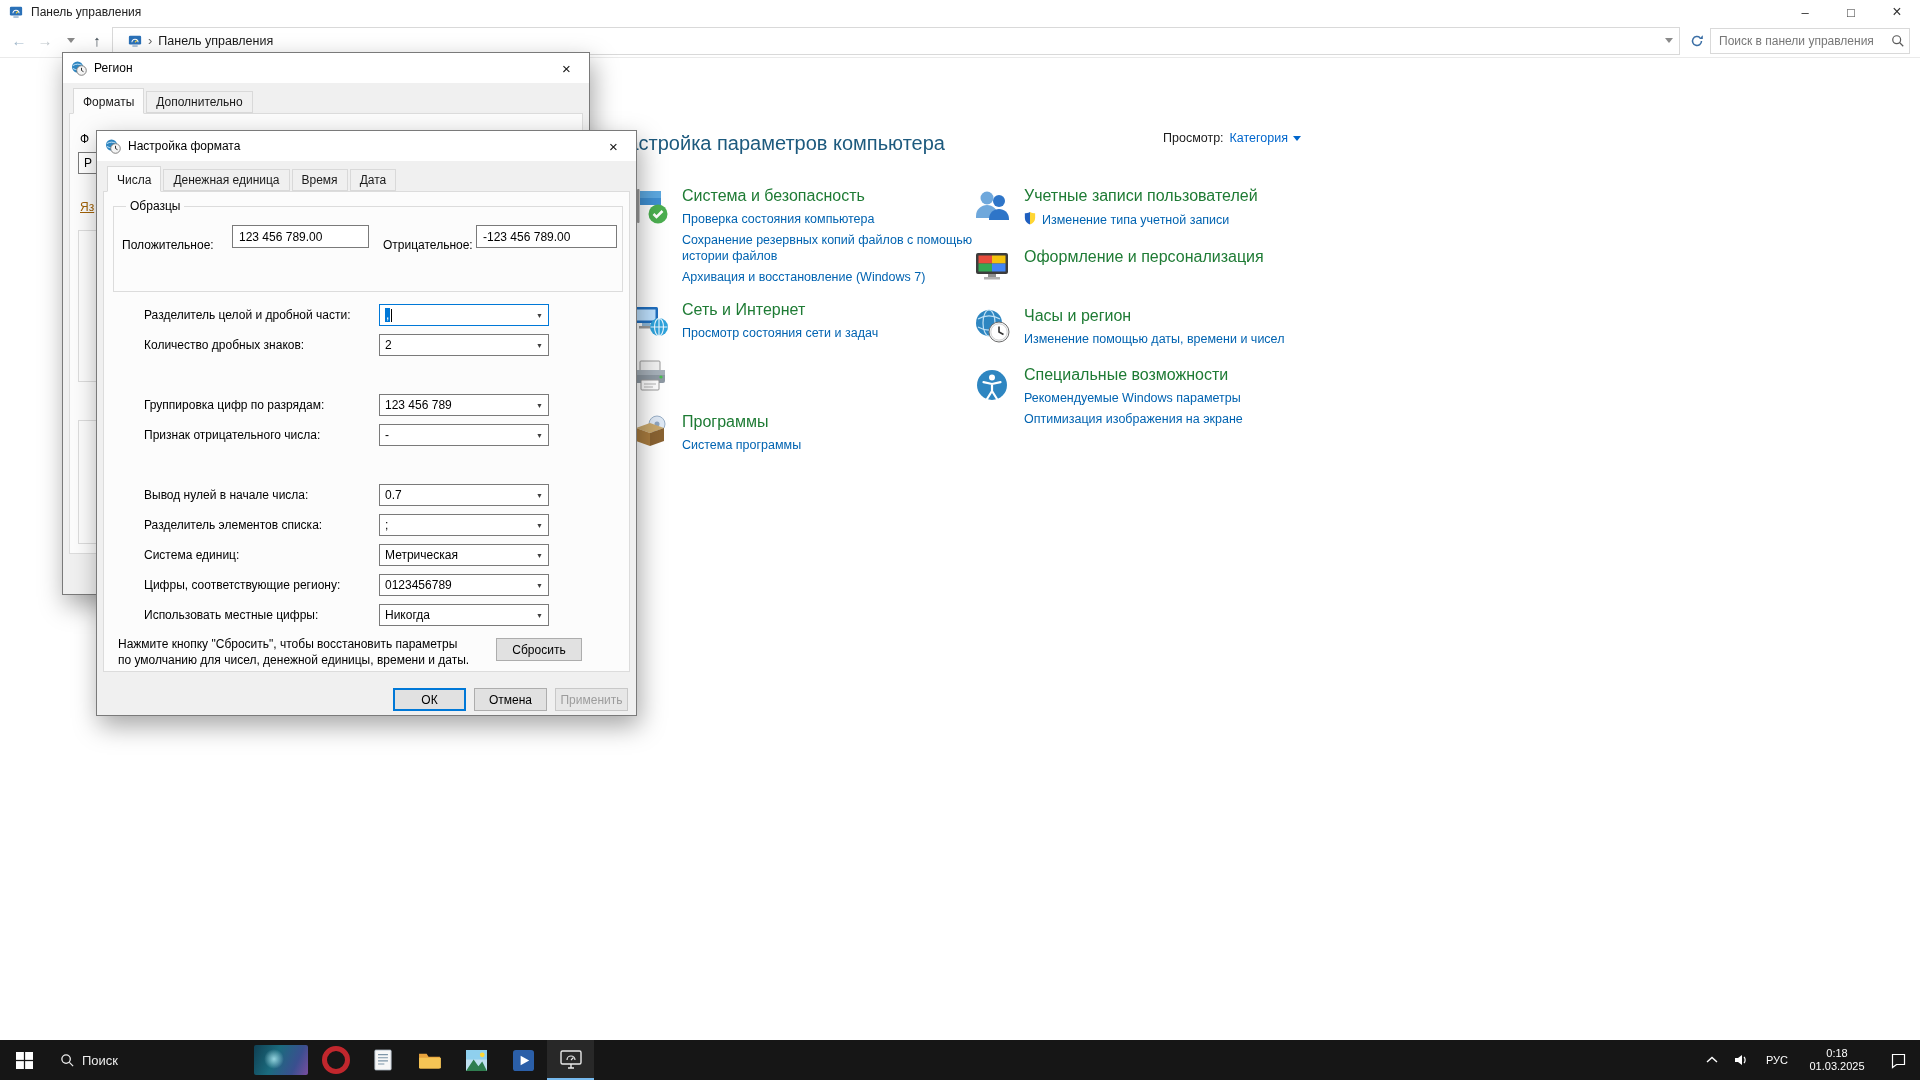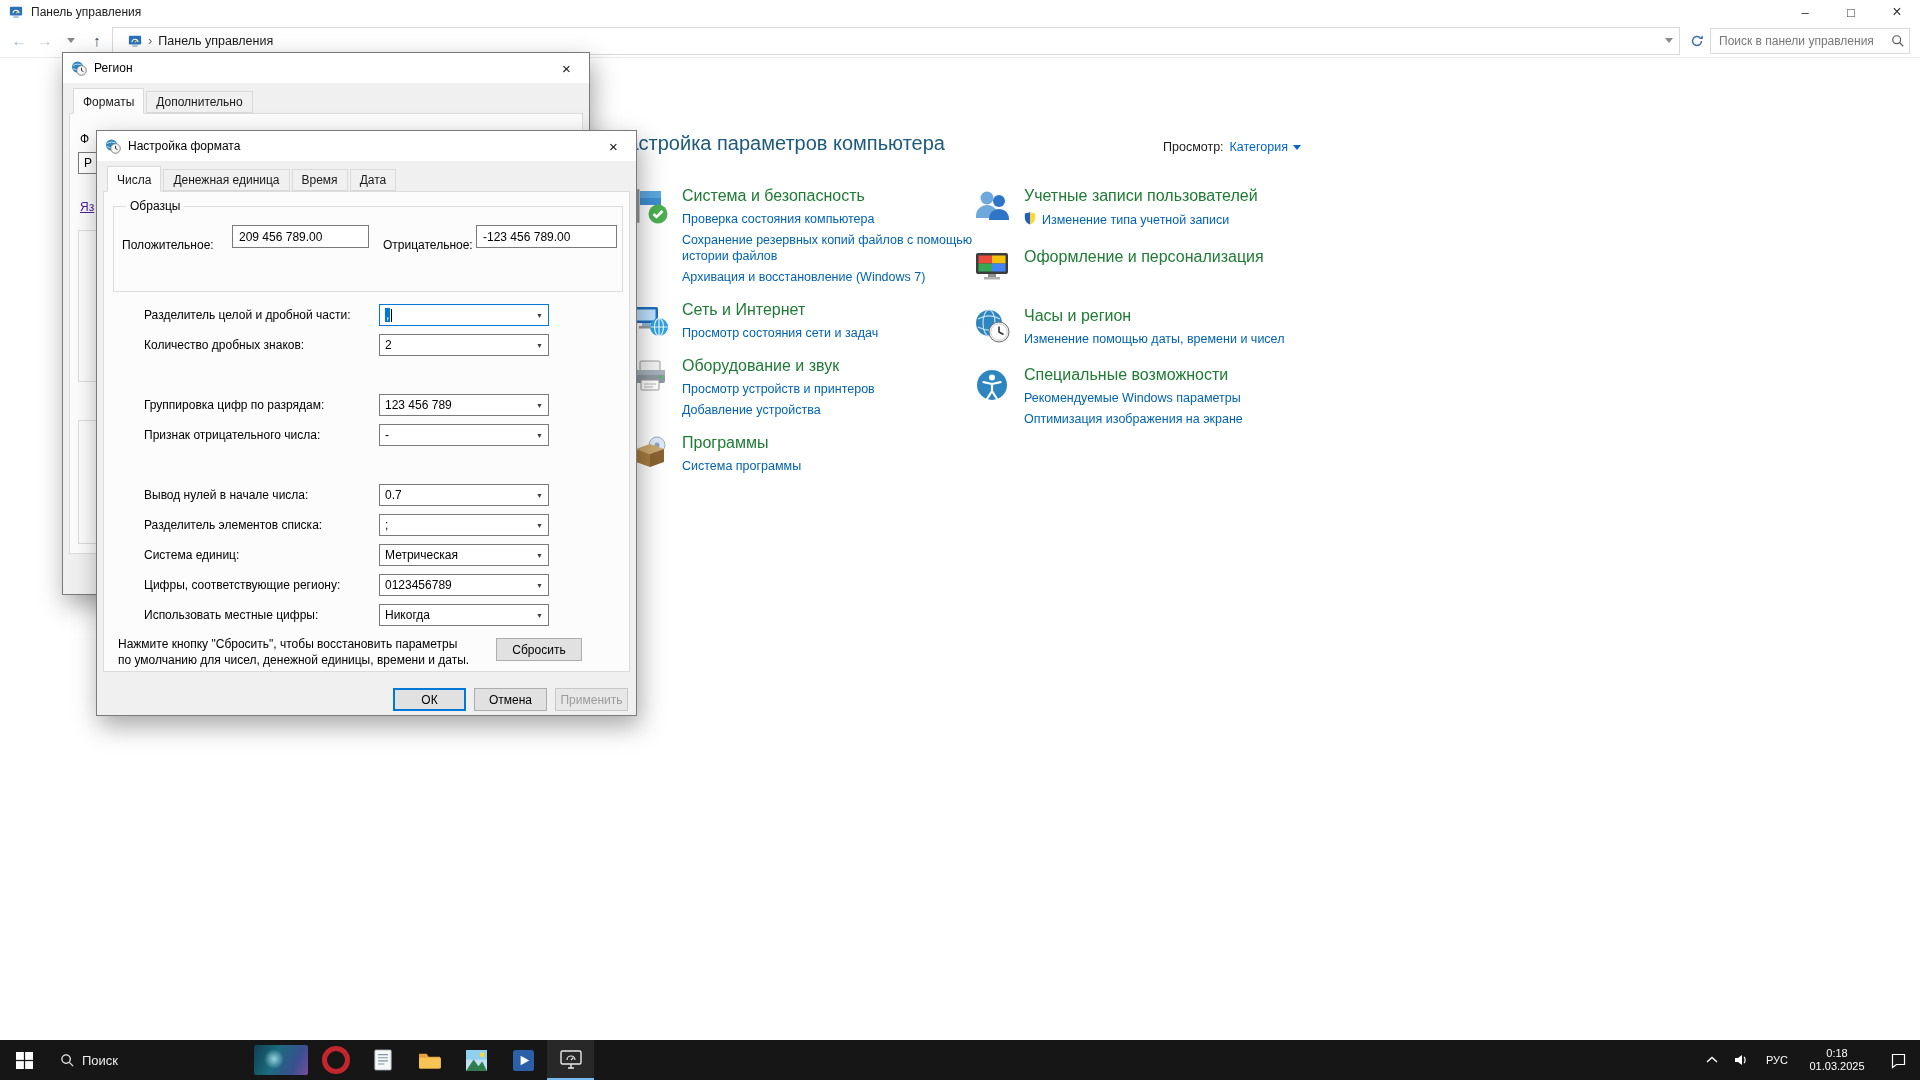--- a/index.html
+++ b/index.html
@@ -25,21 +25,21 @@
   .addr-spacer{flex:1}
   .refresh-btn{width:26px;height:26px;display:flex;align-items:center;justify-content:center}
   .searchbox{width:200px;height:26px;border:1px solid #d9d9d9;display:flex;align-items:center;padding:0 4px 0 8px;box-sizing:border-box}
   .searchbox input{border:none;outline:none;flex:1;font-size:12px;color:#444;font-family:inherit;padding:0;background:transparent}
   .searchbox input::placeholder{color:#777}
   .search-ico{color:#5a5a5a;display:flex}
 
   
   .cp-content{position:absolute;left:0;top:58px;width:100%;height:982px;background:#fff}
   .page-heading{position:absolute;left:613px;top:74px;font-size:20px;color:#1d5a7e}
-  .view-by{position:absolute;left:1163px;top:82px;font-size:12.5px;display:flex;align-items:center;gap:6px;color:#1b1b1b}
+  .view-by{position:absolute;left:1163px;top:73px;font-size:12.5px;display:flex;align-items:center;gap:6px;color:#1b1b1b}
   .view-value{color:#0066cc;display:flex;align-items:center;gap:5px}
   .tri-blue{border-top-color:#0066cc}
   .col{position:absolute;top:128px}
   .col-left{left:630px;width:356px}
   .col-right{left:972px;width:440px}
   .cat{display:flex;gap:12px;margin-bottom:10px;min-height:46px}
   .col-right .cat{margin-bottom:13px}
   .cat-icon{width:40px;height:40px;flex:none}
   .cat-title{font-size:16px;color:#1e7b34;margin:1px 0 6px}
   .cat-link{font-size:12.5px;color:#0063b1;margin:0 0 5px;max-width:330px;line-height:1.28}
@@ -57,21 +57,21 @@
   .tabs{position:absolute;left:10px;top:38px;display:flex;z-index:3}
   .tab{font-size:12px;color:#1a1a1a;background:#f0f0f0;border:1px solid #d9d9d9;padding:3px 9px;margin-right:2px;height:22px;box-sizing:border-box;white-space:nowrap}
   .tab.active{background:#fcfcfc;border-bottom:1px solid #fcfcfc;margin-top:-3px;padding-top:6px;height:26px}
   .dlg-page{position:absolute;left:6px;right:6px;background:#fcfcfc;border:1px solid #dcdcdc}
   #region-dialog .dlg-page{top:60px;bottom:40px}
   #format-dialog .dlg-page{top:60px;bottom:43px}
 
   
   .rfrag-label{position:absolute;left:10px;top:18px;font-size:12px;color:#000}
   .rfrag-combo{position:absolute;left:8px;top:38px;width:70px;height:22px;background:#fff;border:1px solid #7a7a7a;font-size:12px;display:flex;align-items:center;padding-left:5px;box-sizing:border-box}
-  .rfrag-link{position:absolute;left:10px;top:86px;font-size:12px;color:#4c1d95;text-decoration:underline}
+  .rfrag-link{position:absolute;left:10px;top:86px;font-size:12px;color:#a16207;text-decoration:underline}
   .rfrag-gb1{position:absolute;left:8px;top:116px;width:76px;height:150px;border:1px solid #dcdcdc}
   .rfrag-gb2{position:absolute;left:8px;top:306px;width:76px;height:122px;border:1px solid #dcdcdc}
 
   
   .groupbox{position:absolute;left:9px;top:14px;width:508px;height:84px;border:1px solid #dcdcdc}
   .gb-legend{position:absolute;left:12px;top:-8px;background:#fcfcfc;padding:0 4px;font-size:12px;color:#000}
   .flabel{font-size:12px;color:#000}
   .samples-poslabel{position:absolute;left:18px;top:46px}
   .samples-posbox{position:absolute;left:128px;top:33px;width:137px}
   .samples-neglabel{position:absolute;left:279px;top:46px}
@@ -221,25 +221,20 @@
         <div class="cat-icon">
           <svg viewBox="0 0 40 40" width="40" height="40">
               <rect x="10" y="5" width="20" height="10" rx="1" fill="#f2f2f2" stroke="#9a9a9a"></rect>
               <rect x="5" y="14" width="30" height="13" rx="2" fill="#8e99a3"></rect>
               <rect x="5" y="14" width="30" height="5" fill="#a7b1ba"></rect>
               <circle cx="31" cy="21" r="1.6" fill="#46c24e"></circle>
               <rect x="11" y="24" width="18" height="10" rx="1" fill="#fff" stroke="#9a9a9a"></rect>
               <path d="M14 28 h12 M14 31 h9" stroke="#b5b5b5"></path>
             </svg>
         </div>
-        <div class="cat-text">
-          <div class="cat-title">Оборудование и звук</div>
-          <div class="cat-link">Просмотр устройств и принтеров</div>
-          <div class="cat-link">Добавление устройства</div>
-        </div>
       </div>
       <div class="cat">
         <div class="cat-icon">
           <svg viewBox="0 0 40 40" width="40" height="40">
               <circle cx="27" cy="12" r="8" fill="#dfe9f5" stroke="#9ab0c8"></circle>
               <circle cx="27" cy="12" r="2.5" fill="#8fa6c0"></circle>
               <path d="M6 16 L20 11 L34 16 L20 21 Z" fill="#caa96d"></path>
               <path d="M6 16 V29 L20 34 V21 Z" fill="#a97c3f"></path>
               <path d="M34 16 V29 L20 34 V21 Z" fill="#8a6332"></path>
             </svg>
@@ -369,21 +364,21 @@
       <div class="tab">Денежная единица</div>
       <div class="tab">Время</div>
       <div class="tab">Дата</div>
     </div>
     <div class="dlg-page">
 
       <div class="groupbox">
         <span class="gb-legend">Образцы</span>
       </div>
       <span class="flabel samples-poslabel">Положительное:</span>
-      <div class="textbox samples-posbox">209 456 789.00</div>
+      <div class="textbox samples-posbox">123 456 789.00</div>
       <span class="flabel samples-neglabel">Отрицательное:</span>
       <div class="textbox samples-negbox">-123 456 789.00</div>
 
       <div class="frow" style="top:112px">
         <span class="flabel">Разделитель целой и дробной части:</span>
         <div class="combo focused">
           <span class="cval"><span class="sel">,</span><span class="caret"></span></span>
           <span class="carrow">▼</span>
         </div>
       </div>

